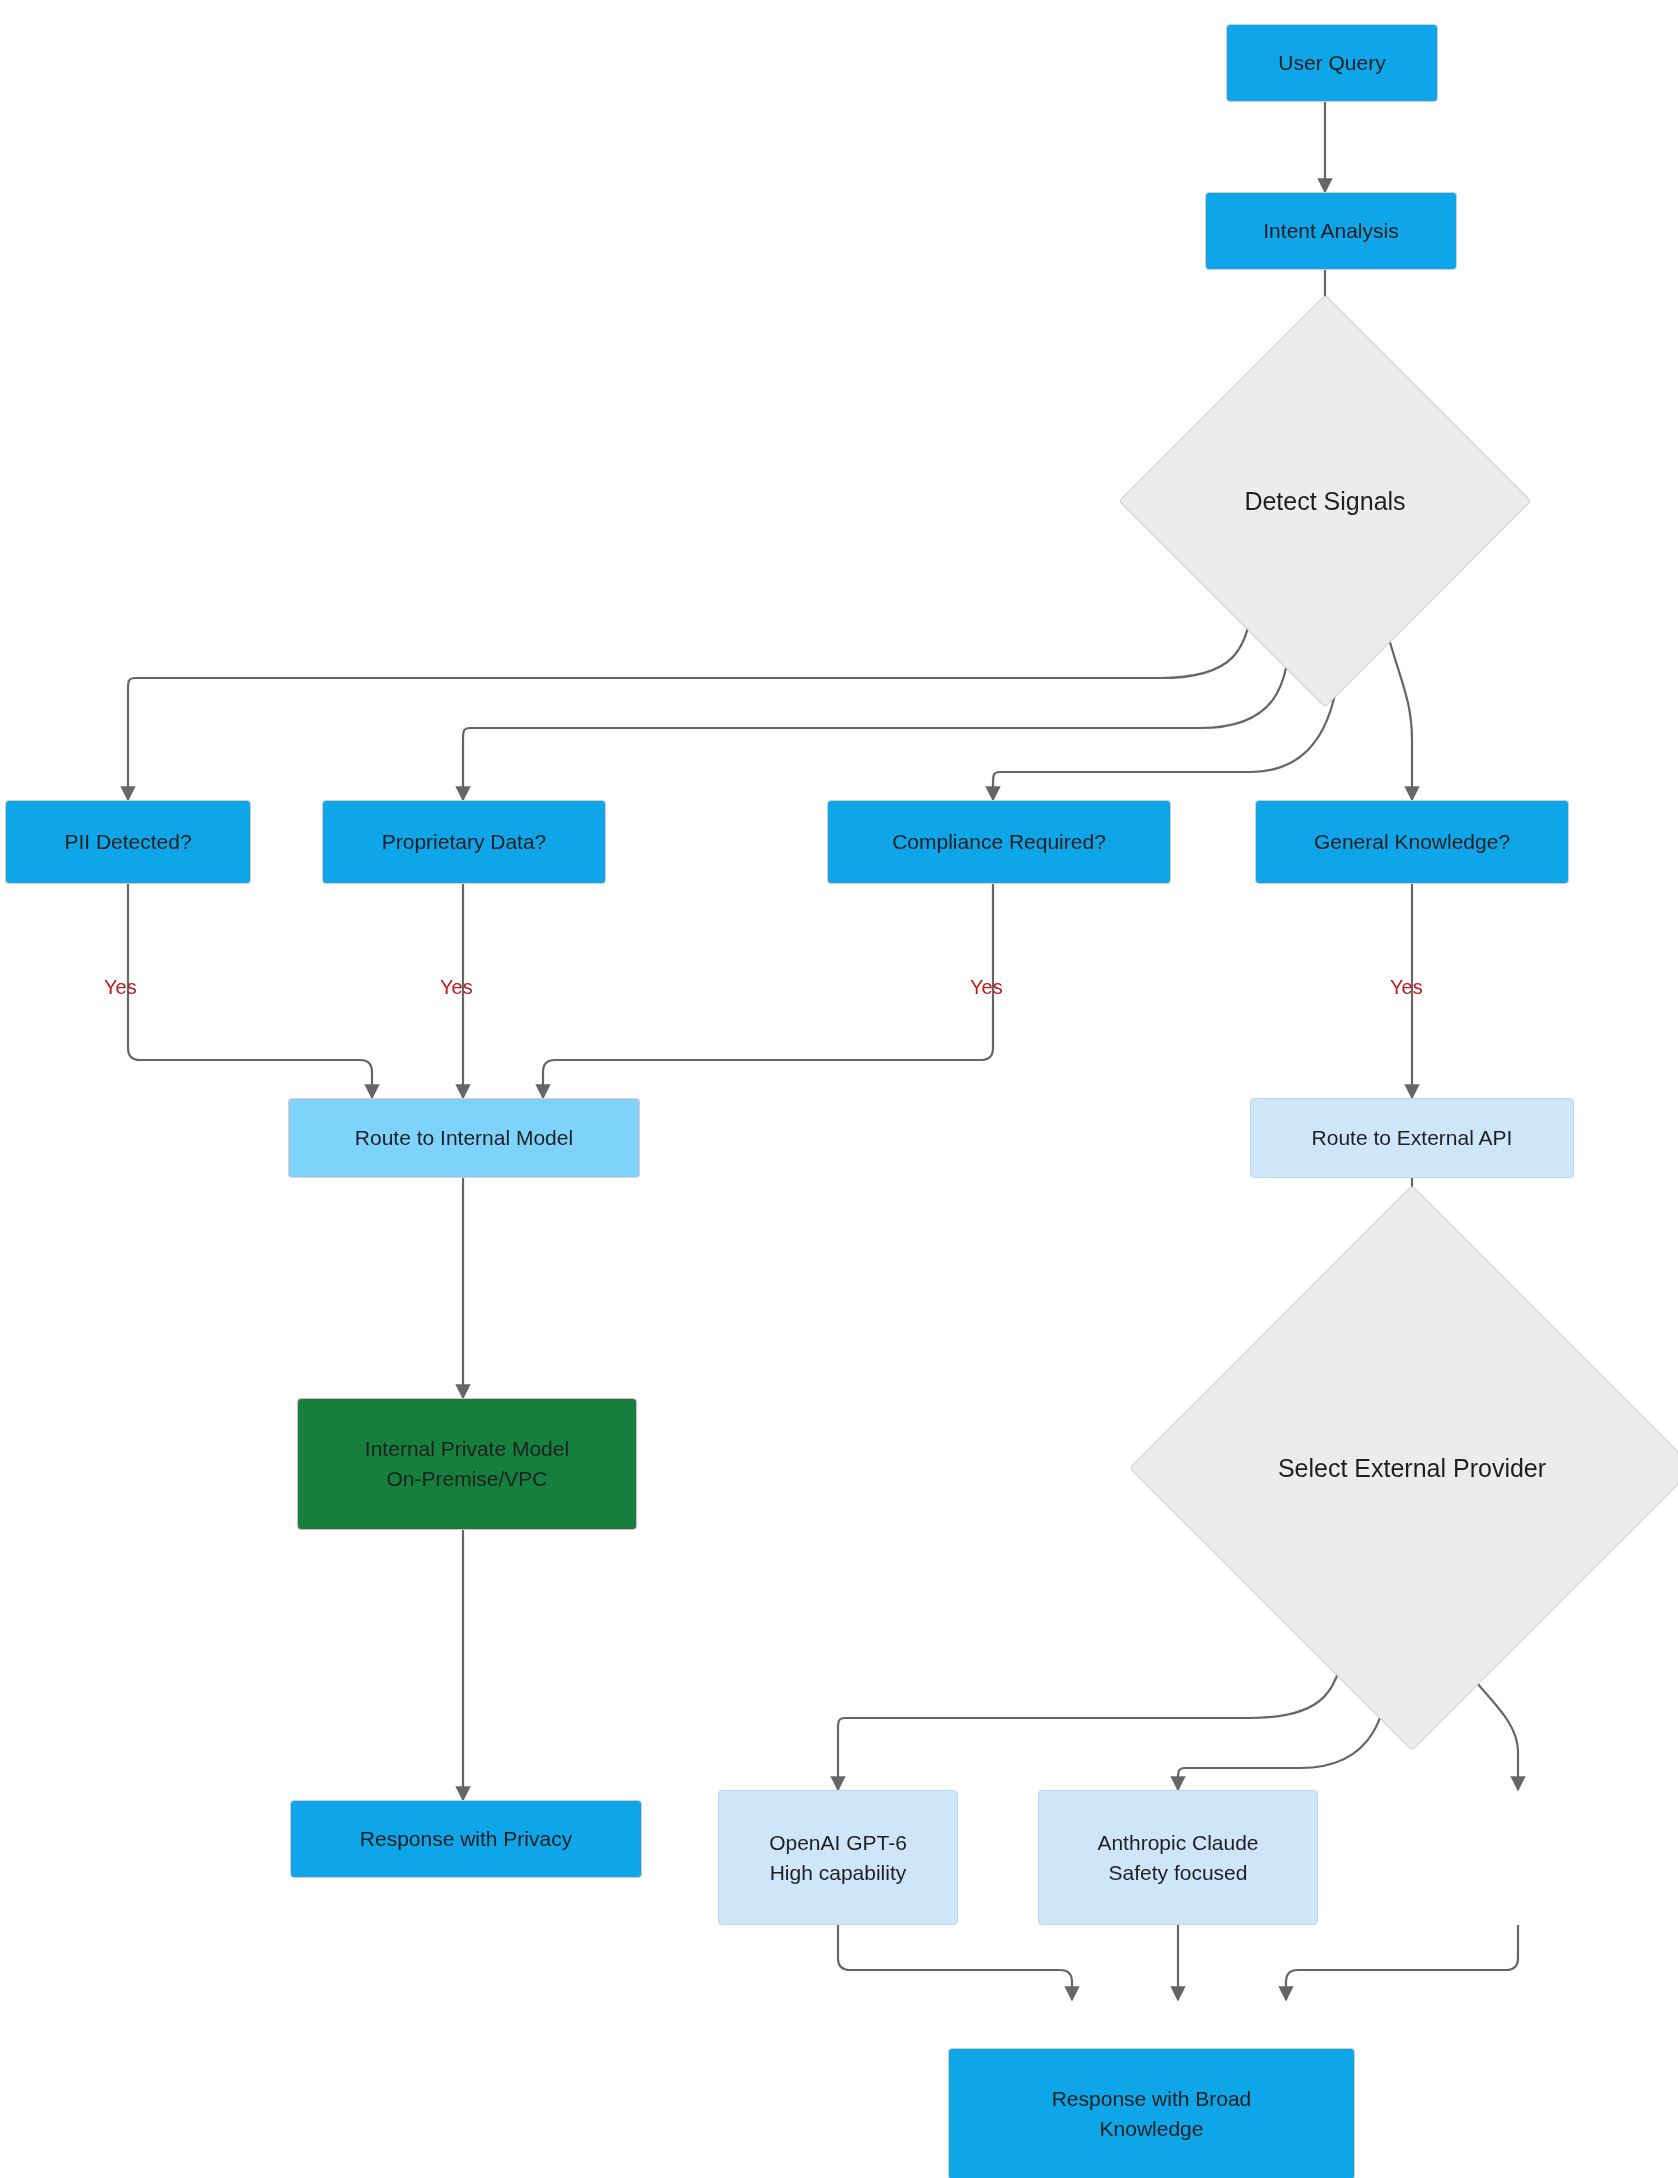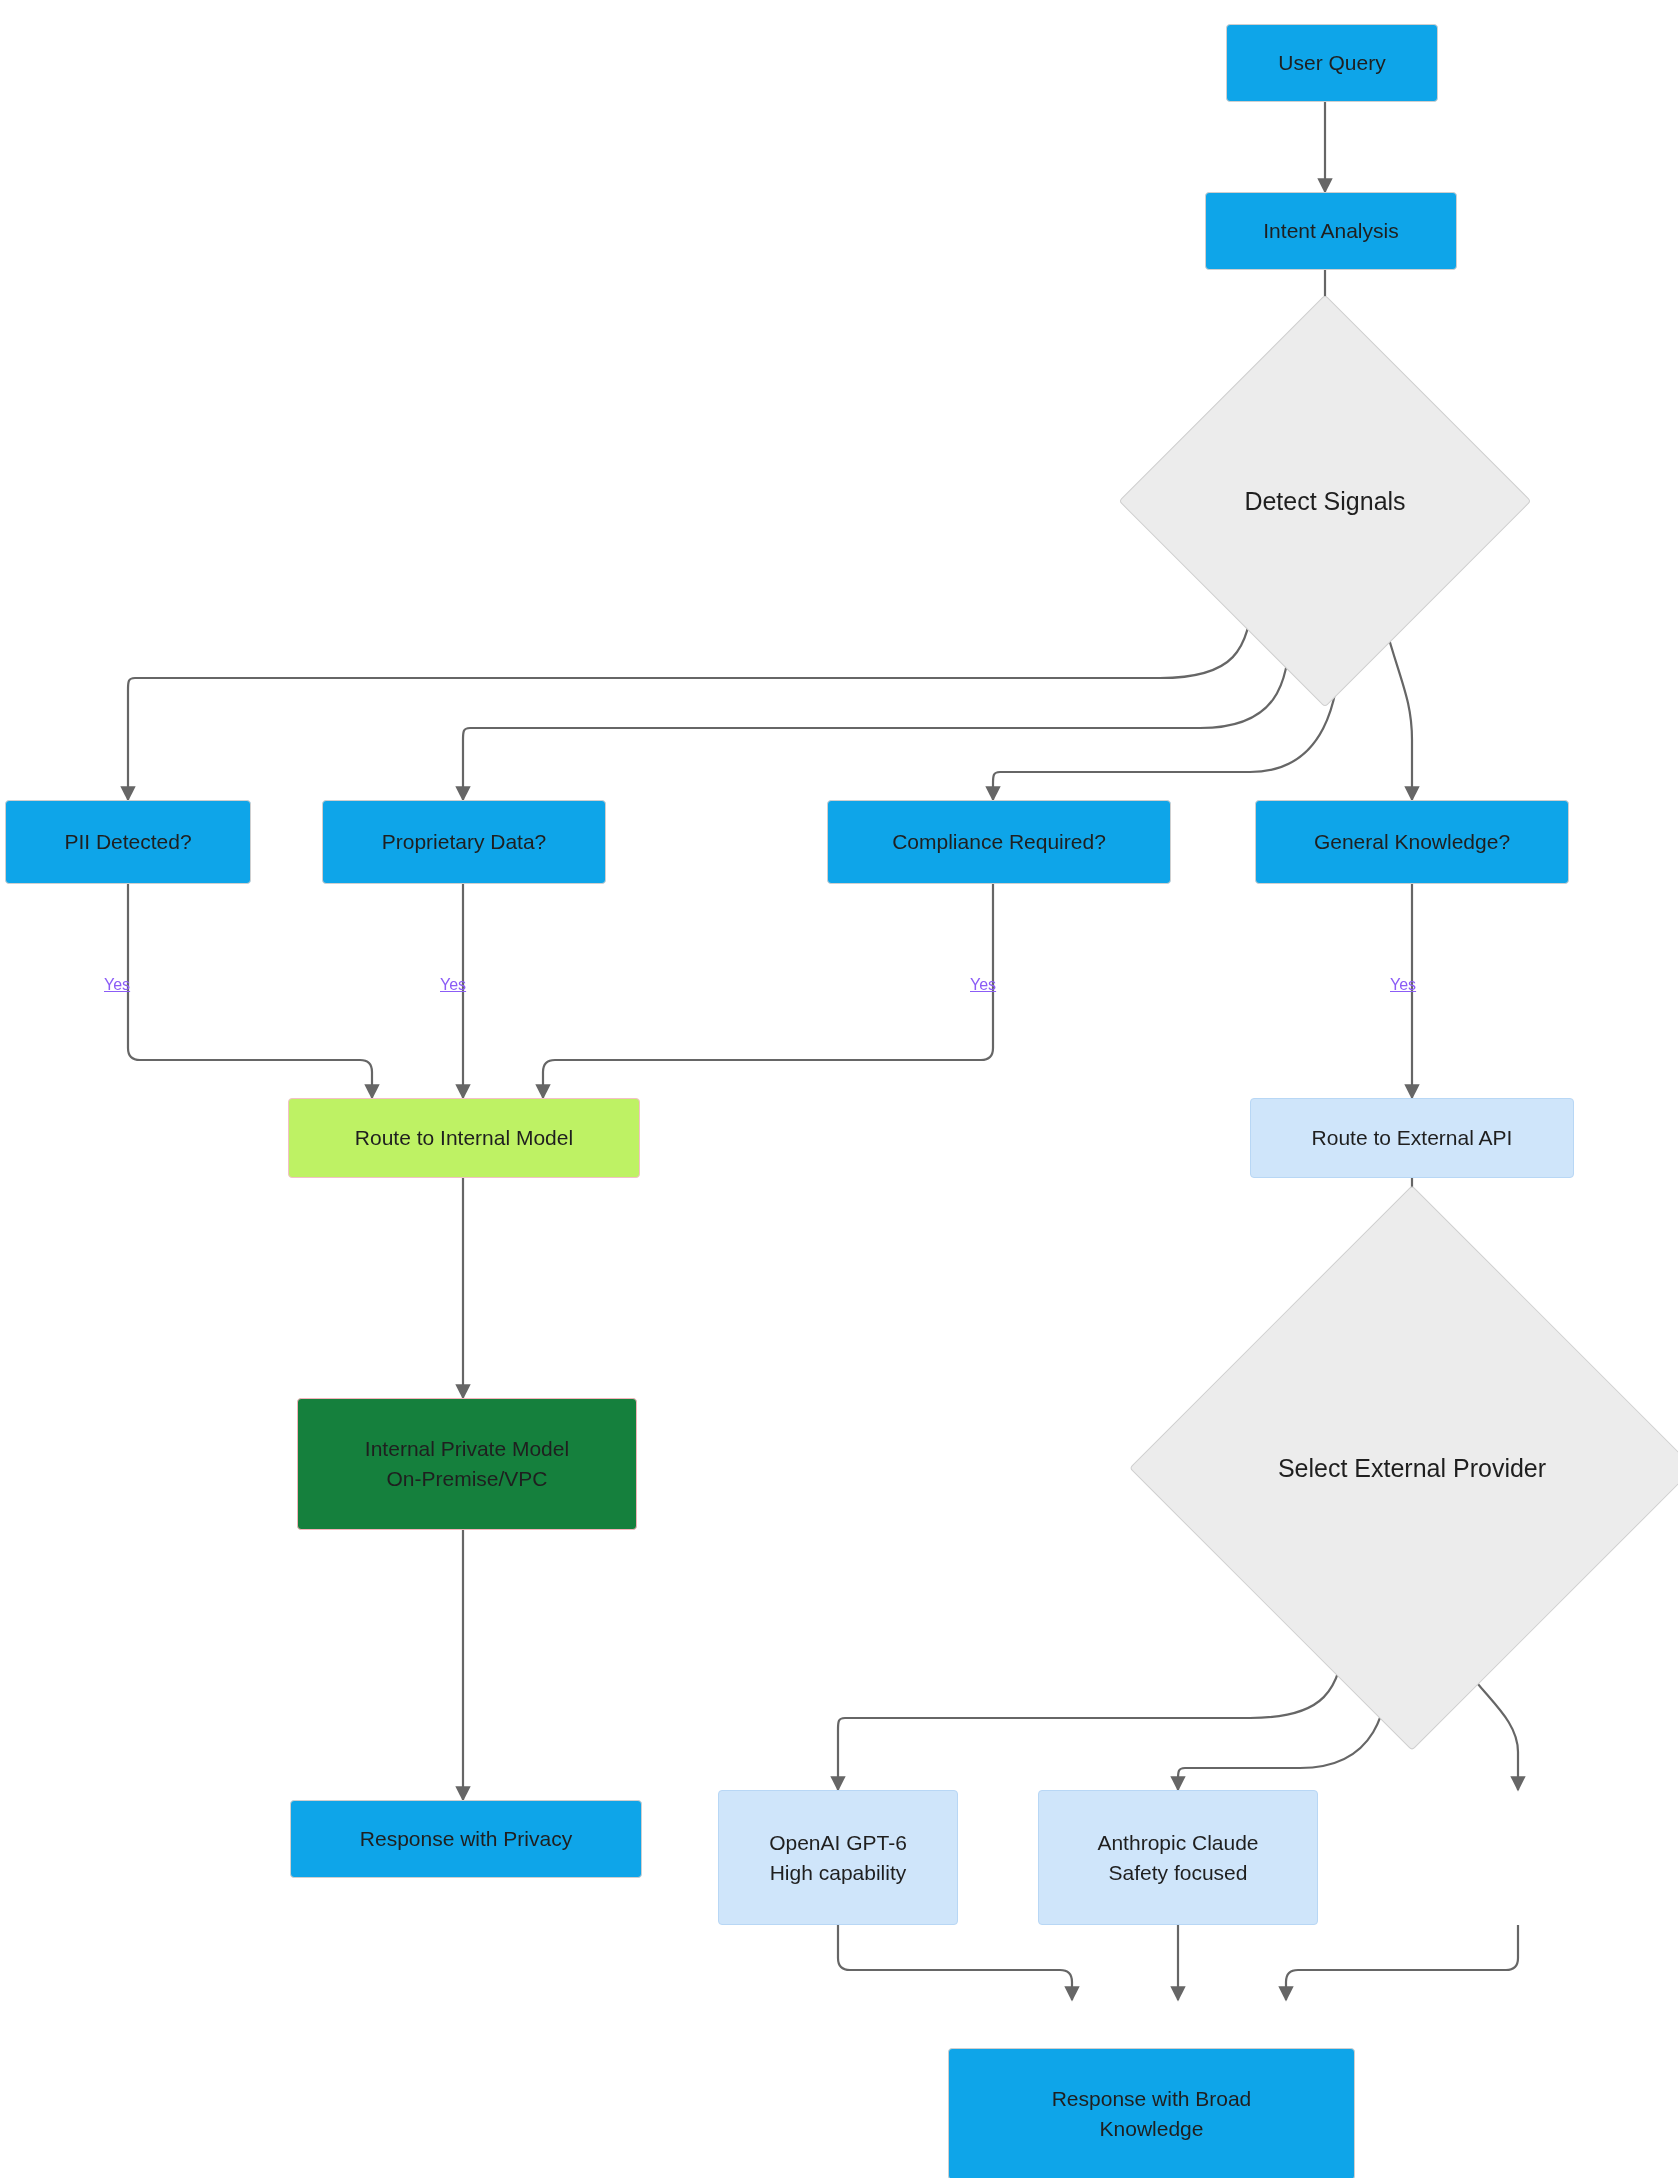--- a/index.html
+++ b/index.html
@@ -43,21 +43,21 @@
   }
   .node .label {
     display: block;
     white-space: pre-line;
   }
   .rect {
     background: #0ea5e9;
     border: 1px solid #cfcfcf;
   }
   .rect-pink {
-    background: #bef264;
+    background: #7dd3fc;
     border: 1px solid #f3c0c6;
   }
   .rect-pink-strong {
     background: #15803d;
     border: 1px solid #f3b2b9;
   }
   .rect-blue {
     background: #cfe5fa;
     border: 1px solid #b8d7f5;
   }
@@ -84,25 +84,24 @@
     height: 100%;
     display: flex;
     align-items: center;
     justify-content: center;
     font-size: 25px;
     color: #1f1f1f;
     white-space: nowrap;
   }
   .edge-label {
     position: absolute;
-    font-size: 16px;
-    color: #8b5cf6;
+    font-size: 20px;
+    color: #b91c1c;
     background: transparent;
     white-space: nowrap;
-    text-decoration: underline;
   }
 </style>
 </head>
 <body>
 
 <div id="canvas">
 
   <svg class="edges" viewBox="0 0 1678 2178">
     <defs>
       <marker id="arrow" viewBox="0 0 10 10" refX="9" refY="5" markerWidth="7" markerHeight="7" orient="auto-start-reverse">

